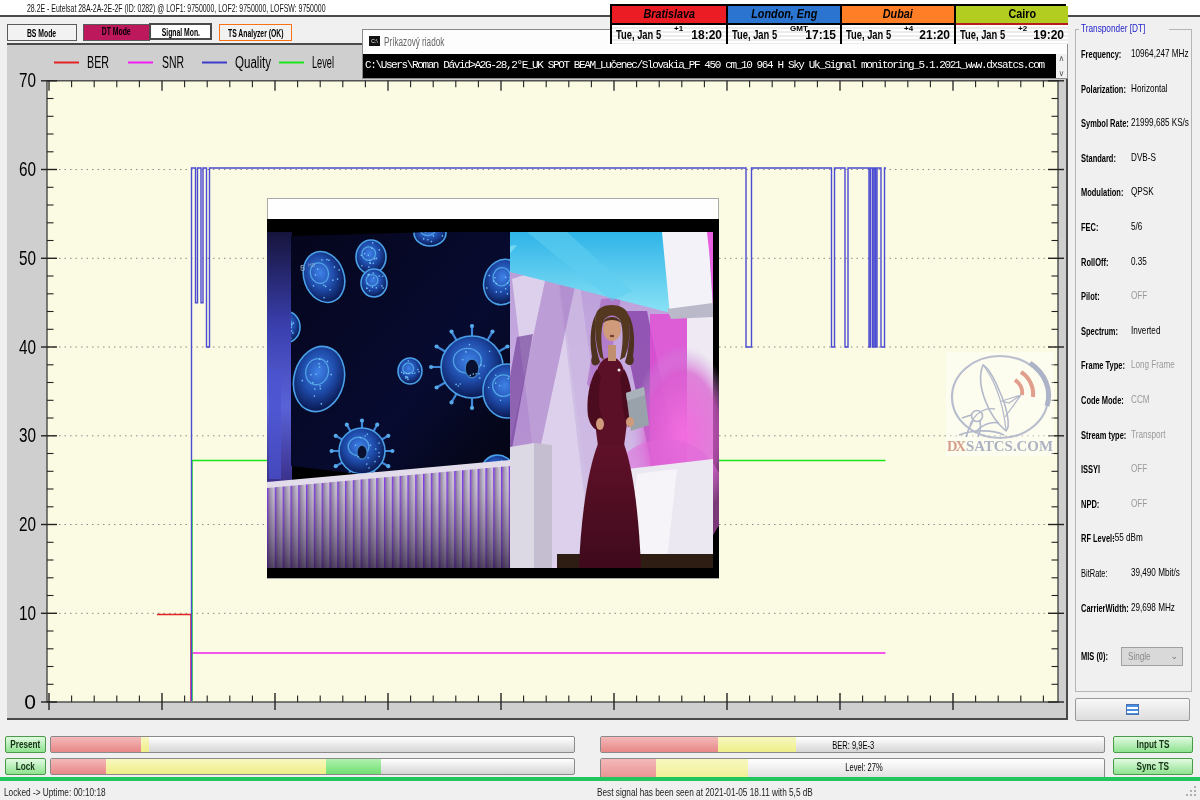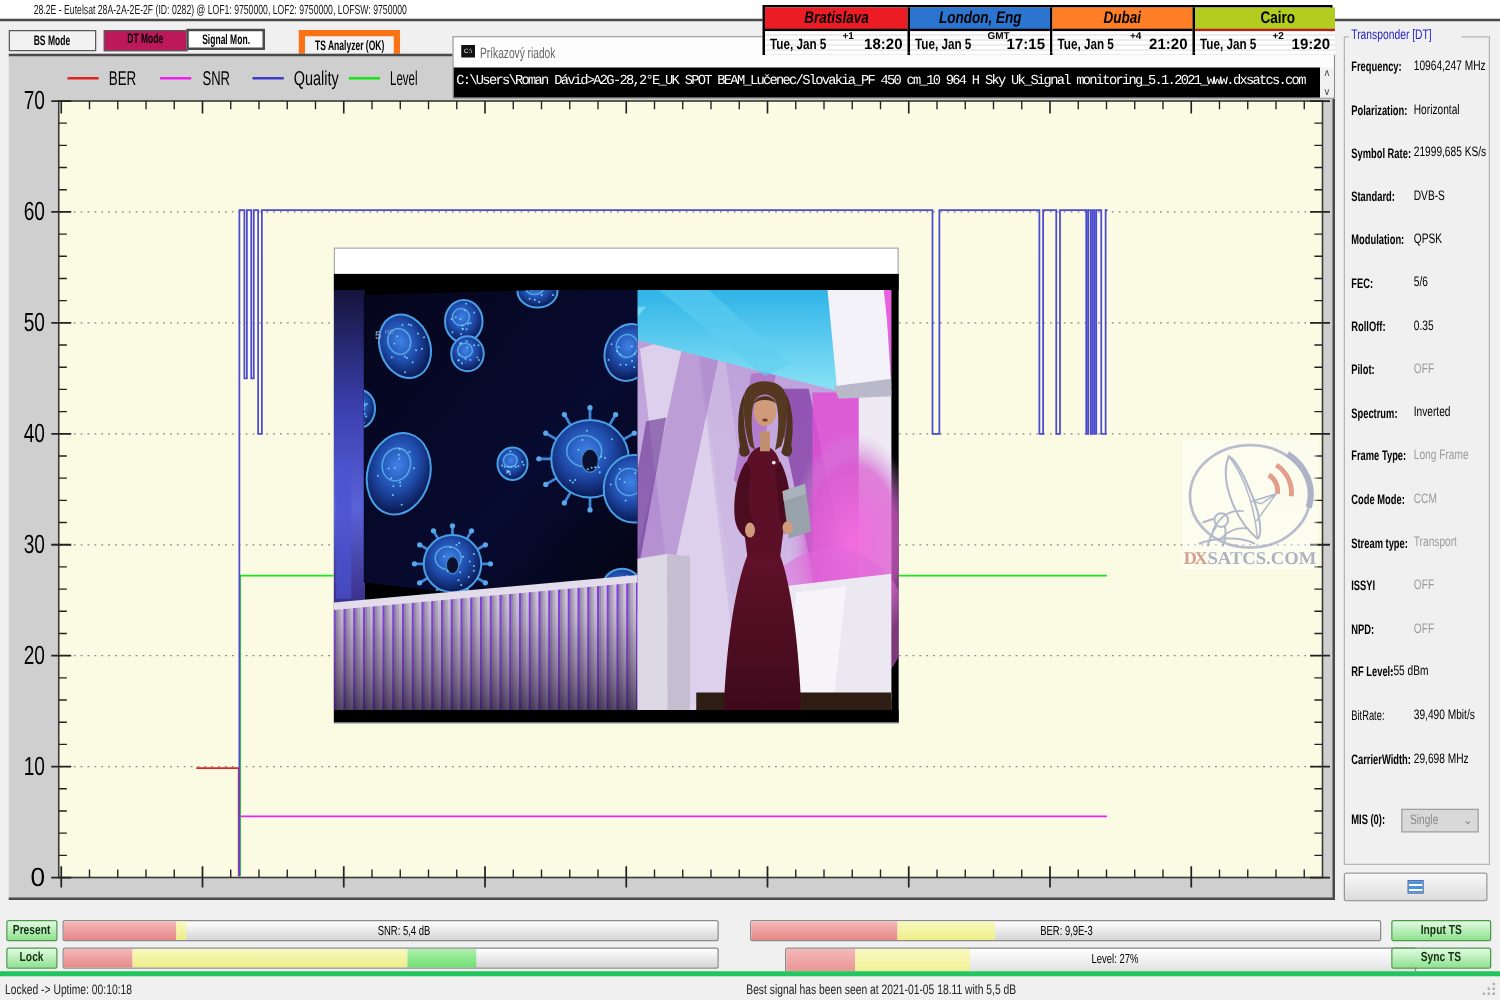--- a/index.html
+++ b/index.html
@@ -15,21 +15,21 @@
 
 <div class="abs" style="left:7px;top:24px;width:68px;height:15px;background:#f2f2f2;border:1px solid #5a5a5a;display:flex;align-items:center;justify-content:center;font-size:11px;font-weight:bold;">
     <span class="nrc" style="transform:scaleX(0.62);">BS Mode</span>
   </div>
 <div class="abs" style="left:83px;top:24px;width:65px;height:15px;background:#be185d;border:1px solid #5a5a5a;display:flex;align-items:flex-start;justify-content:center;font-size:11px;font-weight:bold;">
     <span class="nrc" style="transform:scaleX(0.62);">DT Mode</span>
   </div>
 <div class="abs" style="left:149px;top:23px;width:63px;height:17px;background:#fff;border:2px solid #4a4a4a;box-sizing:border-box;display:flex;align-items:center;justify-content:center;font-size:11px;font-weight:bold;">
     <span class="nrc" style="transform:scaleX(0.62);">Signal Mon.</span>
   </div>
-<div class="abs" style="left:219px;top:24px;width:71px;height:15px;background:#f2f2f2;border:5px solid #f97316;display:flex;align-items:center;justify-content:center;font-size:11px;font-weight:bold;margin-left:20px;">
+<div class="abs" style="left:219px;top:24px;width:71px;height:15px;background:#f2f2f2;border:1px solid #f97316;display:flex;align-items:center;justify-content:center;font-size:11px;font-weight:bold;">
     <span class="nrc" style="transform:scaleX(0.62);">TS Analyzer (OK)</span>
   </div>
 
 <div class="abs" style="left:7px;top:43px;width:1061px;height:677px;background:#cfcfcf;border-top:2px solid #4a4a4a;border-bottom:2px solid #4a4a4a;border-right:2px solid #4a4a4a;box-sizing:border-box;">
 <svg width="1059" height="673" style="position:absolute;left:0;top:0;">
 
   <line x1="47" y1="17.5" x2="72" y2="17.5" stroke="#e32222" stroke-width="2"></line>
   <line x1="121" y1="17.5" x2="146" y2="17.5" stroke="#f01ef0" stroke-width="2"></line>
   <line x1="195" y1="17.5" x2="220" y2="17.5" stroke="#3c3cc8" stroke-width="2"></line>
   <line x1="272" y1="17.5" x2="297" y2="17.5" stroke="#19e519" stroke-width="2"></line>
@@ -717,33 +717,32 @@
   </div>
 <div class="abs" style="left:1075px;top:698px;width:115px;height:23px;background:linear-gradient(#f8f8f8,#dddddd);border:1px solid #999;border-radius:2px;box-sizing:border-box;">
 <span class="abs" style="left:50px;top:5px;width:13px;height:11px;background:repeating-linear-gradient(#4a90e0 0 2px,#fff 2px 4px);border:1px solid #4a70b0;box-sizing:border-box;"></span>
   </div>
 
 <div class="abs" style="left:5px;top:736px;width:41px;height:17px;background:linear-gradient(#e2fae2,#8fe28f);border:1px solid #4a9a4a;border-radius:2px;box-sizing:border-box;text-align:center;font-size:10.5px;font-weight:bold;color:#143214;line-height:15px;"><span class="nrc" style="transform:scaleX(0.78);">Present</span></div>
 <div class="abs" style="left:5px;top:758px;width:41px;height:17px;background:linear-gradient(#e2fae2,#8fe28f);border:1px solid #4a9a4a;border-radius:2px;box-sizing:border-box;text-align:center;font-size:10.5px;font-weight:bold;color:#143214;line-height:15px;"><span class="nrc" style="transform:scaleX(0.78);">Lock</span></div>
 <div class="abs" style="left:50px;top:736px;width:525px;height:17px;background:linear-gradient(#ffffff,#d5d5d5);border:1px solid #8a8a8a;border-radius:2px;box-sizing:border-box;overflow:hidden;">
     <span class="abs" style="left:0px;top:0;width:90px;height:100%;background:linear-gradient(#f4b8b8,#e88888);"></span>
     <span class="abs" style="left:90px;top:0;width:8px;height:100%;background:linear-gradient(#f8f8c0,#eeee88);"></span>
-<span class="abs" style="left:11px;top:2px;width:100%;text-align:center;font-size:10.5px;color:#000;"><span class="nrc" style="transform:scaleX(0.72);">SNR: 5,4 dB</span></span>
   </div>
 <div class="abs" style="left:50px;top:758px;width:525px;height:17px;background:linear-gradient(#ffffff,#d5d5d5);border:1px solid #8a8a8a;border-radius:2px;box-sizing:border-box;overflow:hidden;">
     <span class="abs" style="left:0px;top:0;width:55px;height:100%;background:linear-gradient(#f4b8b8,#e88888);"></span>
     <span class="abs" style="left:55px;top:0;width:220px;height:100%;background:linear-gradient(#f8f8c0,#eeee88);"></span>
     <span class="abs" style="left:275px;top:0;width:55px;height:100%;background:linear-gradient(#b0f0b0,#70e070);"></span>
   </div>
 <div class="abs" style="left:600px;top:736px;width:505px;height:17px;background:linear-gradient(#ffffff,#d5d5d5);border:1px solid #8a8a8a;border-radius:2px;box-sizing:border-box;overflow:hidden;">
     <span class="abs" style="left:0px;top:0;width:117px;height:100%;background:linear-gradient(#f4b8b8,#e88888);"></span>
     <span class="abs" style="left:117px;top:0;width:78px;height:100%;background:linear-gradient(#f8f8c0,#eeee88);"></span>
 <span class="abs" style="left:1px;top:2px;width:100%;text-align:center;font-size:10.5px;color:#000;"><span class="nrc" style="transform:scaleX(0.72);">BER: 9,9E-3</span></span>
   </div>
-<div class="abs" style="left:628px;top:758px;width:505px;height:27px;background:linear-gradient(#ffffff,#d5d5d5);border:1px solid #8a8a8a;border-radius:2px;box-sizing:border-box;overflow:hidden;">
+<div class="abs" style="left:600px;top:758px;width:505px;height:27px;background:linear-gradient(#ffffff,#d5d5d5);border:1px solid #8a8a8a;border-radius:2px;box-sizing:border-box;overflow:hidden;">
     <span class="abs" style="left:0px;top:0;width:55px;height:100%;background:linear-gradient(#f4b8b8,#e88888);"></span>
     <span class="abs" style="left:55px;top:0;width:92px;height:100%;background:linear-gradient(#f8f8c0,#eeee88);"></span>
 <span class="abs" style="left:11px;top:2px;width:100%;text-align:center;font-size:10.5px;color:#000;"><span class="nrc" style="transform:scaleX(0.72);">Level: 27%</span></span>
   </div>
 <div class="abs" style="left:1113px;top:736px;width:80px;height:17px;background:linear-gradient(#e2fae2,#8fe28f);border:1px solid #4a9a4a;border-radius:2px;box-sizing:border-box;text-align:center;font-size:10.5px;font-weight:bold;color:#143214;line-height:15px;"><span class="nrc" style="transform:scaleX(0.78);">Input TS</span></div>
 <div class="abs" style="left:1113px;top:758px;width:80px;height:17px;background:linear-gradient(#e2fae2,#8fe28f);border:1px solid #4a9a4a;border-radius:2px;box-sizing:border-box;text-align:center;font-size:10.5px;font-weight:bold;color:#143214;line-height:15px;"><span class="nrc" style="transform:scaleX(0.78);">Sync TS</span></div>
 <div class="abs" style="left:0;top:777px;width:1200px;height:23px;background:#f0f0f0;border-top:4px solid #22c55e;">
 <span class="abs" style="left:4px;top:5px;font-size:11px;color:#222;"><span class="nr" style="transform:scaleX(0.75);">Locked -&gt; Uptime: 00:10:18</span></span>
 <span class="abs" style="left:597px;top:5px;font-size:11px;color:#222;"><span class="nr" style="transform:scaleX(0.75);">Best signal has been seen at 2021-01-05 18.11 with 5,5 dB</span></span>
 </div>

